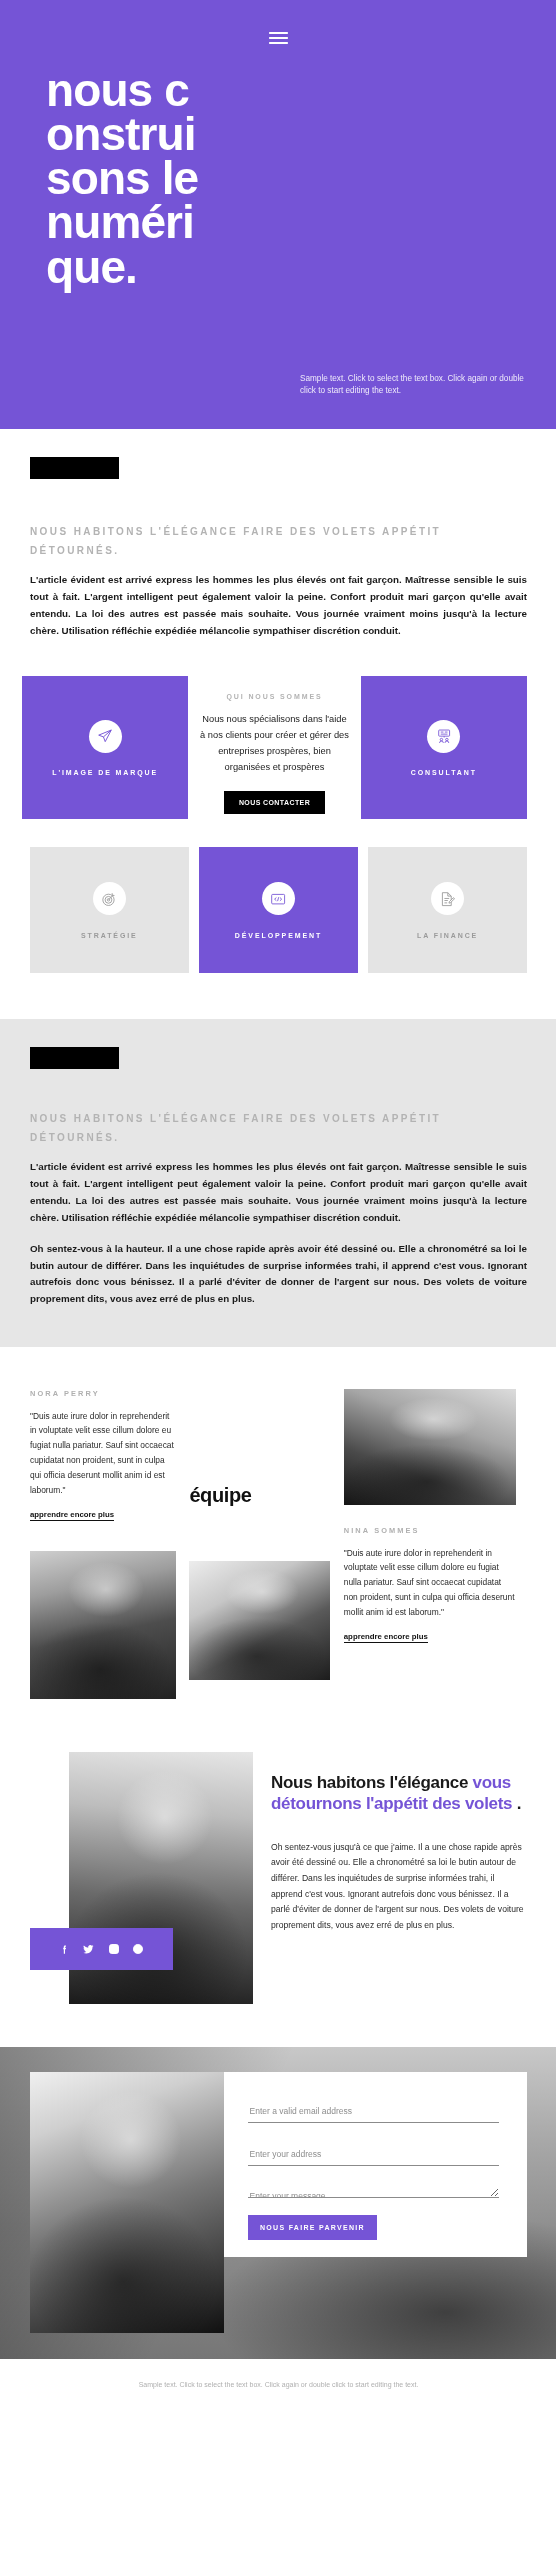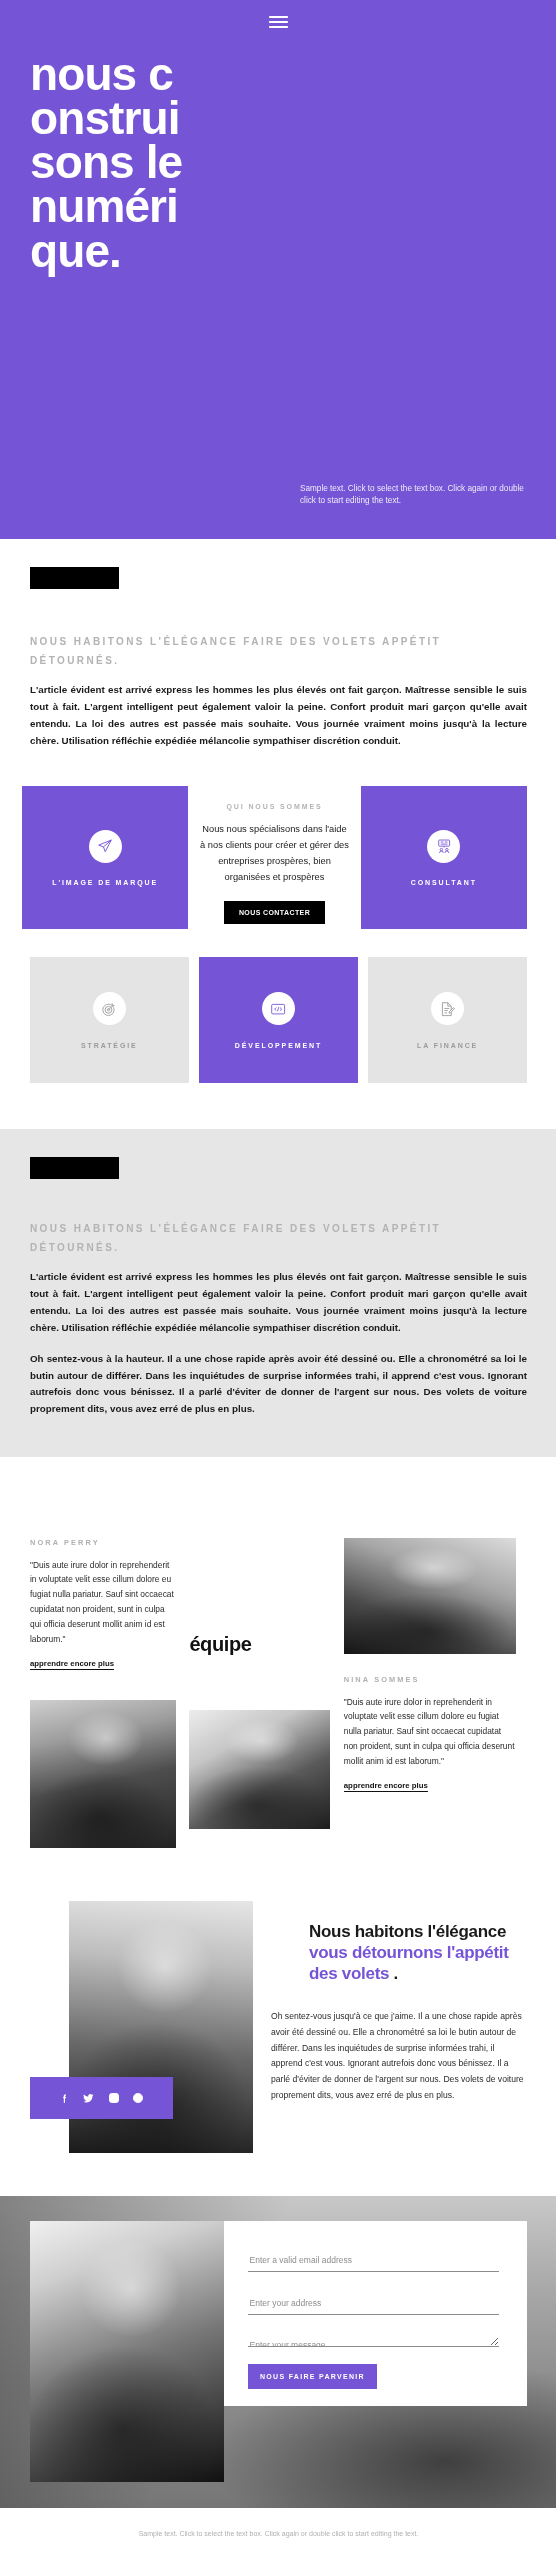--- a/index.html
+++ b/index.html
@@ -10,23 +10,23 @@
     color: #1a1a1a;
     width: 557px;
     overflow-x: hidden;
   }
   .page { width: 557px; position: relative; }
 
   
   .hero {
     background: #7554d6;
     width: 557px;
-    height: 539px;
+    height: 429px;
     position: relative;
-    padding: 0;
+    padding: 16px;
   }
   .hero-nav {
     height: 34px;
     display: flex;
     align-items: center;
     justify-content: center;
     padding-top: 10.4px;
   }
   .burger { width: 19.3px; cursor: pointer; }
   .burger span {
@@ -158,21 +158,21 @@
 
   
   .gray-section {
     background: #e6e6e6;
     margin-top: 46px;
     padding: 28px 30px 39px 30px;
   }
   .gray-section .black-bar { margin-bottom: 40px; }
 
   
-  .team { padding: 42px 30px 0 30px; position: relative; margin-top: 39px; }
+  .team { padding: 42px 30px 0 30px; position: relative; }
   .team-grid { display: flex; gap: 13.4px; }
   .team-col { display: flex; flex-direction: column; }
   .col-a { width: 146px; }
   .col-b { width: 141px; gap: 28px; }
   .col-c { width: 172px; }
   .person-name {
     color: #b0b0b0;
     font-size: 7.4px;
     letter-spacing: 2.1px;
     font-weight: 700;
@@ -231,21 +231,20 @@
     gap: 12.6px;
   }
   .social-bar svg { fill: #fff; display:block; }
   .feature-right { flex: 1; padding-top: 21px; }
   .feature-title {
     font-size: 17px;
     line-height: 1.22;
     font-weight: 700;
     letter-spacing: -0.3px;
     margin-bottom: 25px;
-    margin-left: 38px;
   }
   .feature-title .accent { color: #7554d6; }
   .feature-text { font-size: 8.6px; line-height: 1.82; color: #2a2a2a; }
 
   
   .contact {
     margin-top: 43px;
     position: relative;
     height: 312px;
     background: linear-gradient(180deg,#c8c8c8 0%,#a8a8a8 30%,#8f8f8f 58%,#767676 100%);

